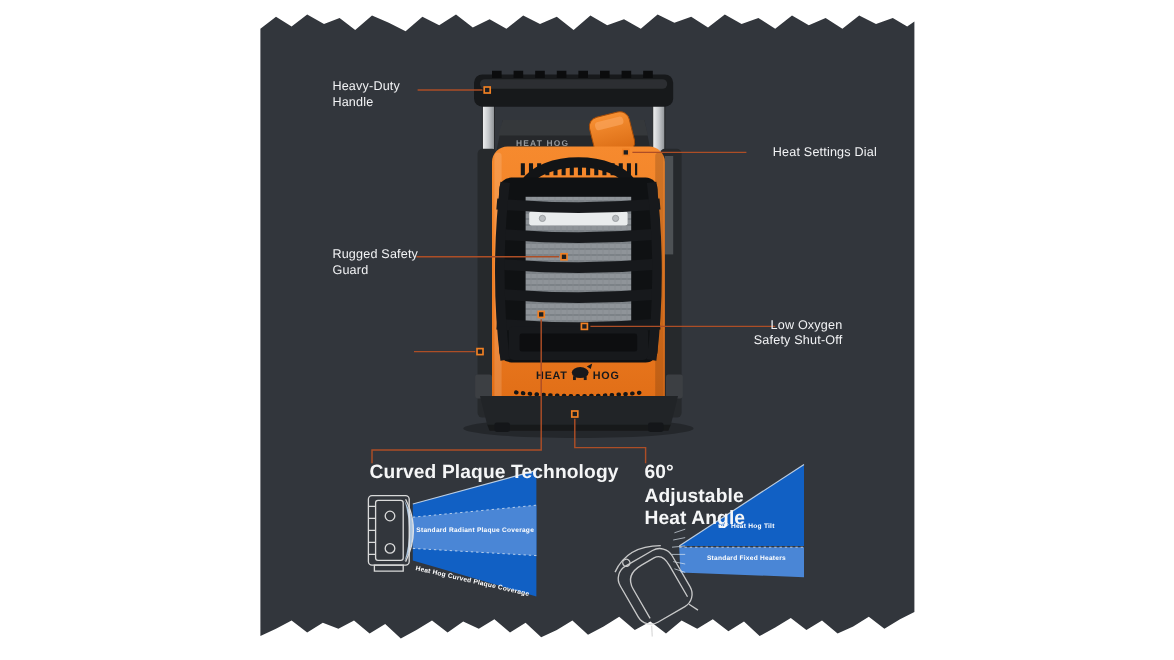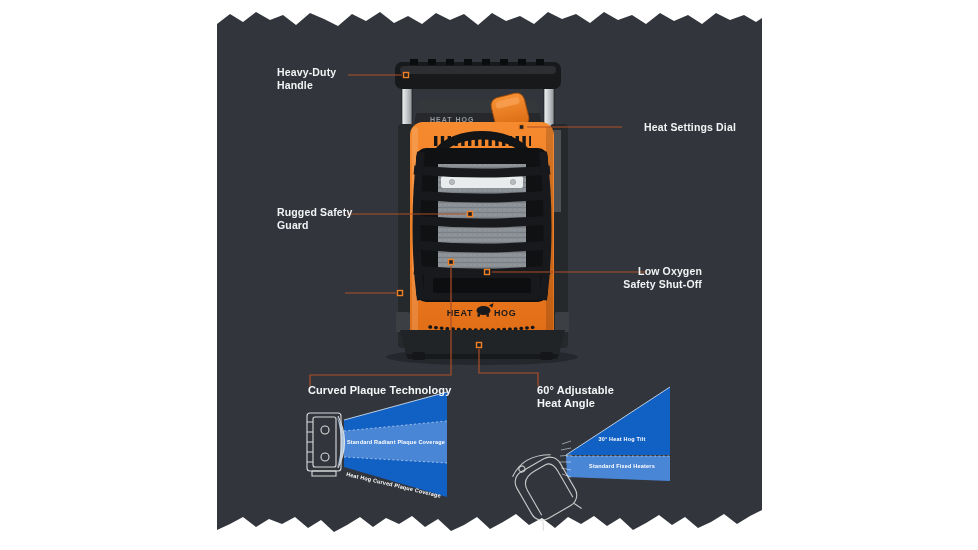--- a/index.html
+++ b/index.html
@@ -1,21 +1,21 @@
 <!DOCTYPE html>
 <html><head>
 <meta charset="utf-8">
 <style>
   html,body{margin:0;padding:0;background:#ffffff;}
   .canvas{position:relative;width:978px;height:550px;background:#ffffff;overflow:hidden;
           font-family:"Liberation Sans",sans-serif;}
   .stage{position:absolute;left:0;top:0;width:978px;height:550px;}
-  .co-label{position:absolute;font-weight:bold;font-size:10.5px;line-height:1.24;
+  .co-label{position:absolute;font-weight:normal;font-size:10.5px;line-height:1.24;
             color:#f2f3f5;letter-spacing:.15px;}
-  .diag-title{position:absolute;font-weight:bold;font-size:11px;line-height:1.22;
+  .diag-title{position:absolute;font-weight:bold;font-size:16px;line-height:1.22;
             color:#f5f6f7;letter-spacing:.1px;white-space:nowrap;}
   .diag-title.wrap{white-space:normal;}
   .blue-label{position:absolute;font-weight:bold;font-size:5.5px;line-height:1.1;
             color:#ffffff;text-align:center;letter-spacing:.2px;}
   .blue-label.rot{transform:rotate(13deg);transform-origin:left top;white-space:nowrap;
             text-align:left;}
   .right-align{text-align:right;}
 </style>
 </head>
 <body>

